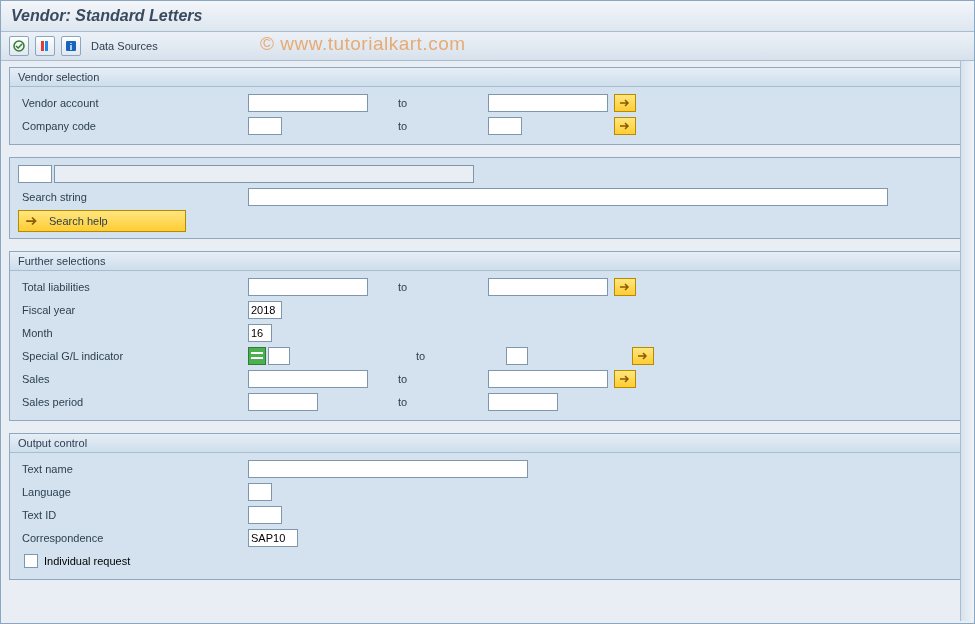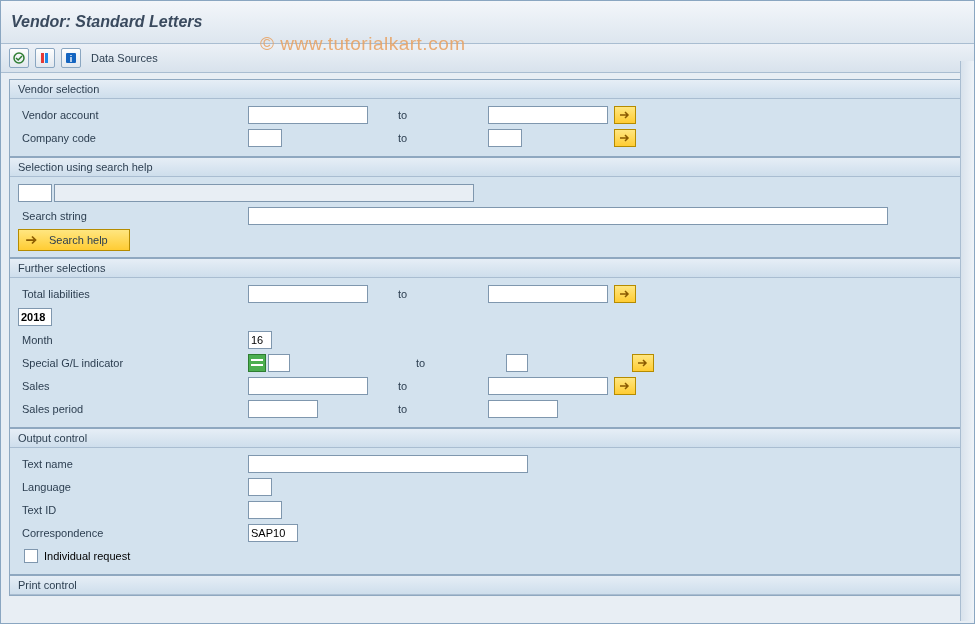--- a/index.html
+++ b/index.html
@@ -7,21 +7,21 @@
   .window {
     width: 975px; height: 624px;
     background: #e8eef4;
     border: 1px solid #8aa6c1;
     position: relative;
     overflow: hidden;
   }
   .titlebar {
     background: linear-gradient(to bottom, #f3f6fa 0%, #dde6ef 100%);
     border-bottom: 1px solid #a9bdd1;
-    padding: 12px 10px;
+    padding: 6px 10px;
   }
   .titlebar .title {
     font-size: 16px; font-weight: bold; font-style: italic;
     color: #3a4a5e;
   }
   .toolbar {
     background: linear-gradient(to bottom, #ecf1f7 0%, #d8e2ec 100%);
     border-bottom: 1px solid #a9bdd1;
     padding: 4px 8px;
     display: flex; align-items: center; gap: 6px;
@@ -33,56 +33,56 @@
     background: linear-gradient(to bottom,#fefefe,#e2e8ef);
     border-radius: 2px;
     display:flex;align-items:center;justify-content:center;
     cursor:pointer;
     font-size:11px;
   }
   .toolbar .ds-label { color:#2c3e50; padding:0 4px; cursor:pointer;}
   .content { padding: 6px 8px; }
   .group {
     border: 1px solid #8fa8c0;
-    margin-bottom: 0;
+    margin-bottom: 12px;
     background: #d3e2ee;
   }
   .group-title {
     background: linear-gradient(to bottom,#e6eef6 0%,#cedeec 100%);
     border-bottom: 1px solid #a9bdd1;
     padding: 3px 8px;
     font-size: 11px;
     color: #2c3e50;
   }
   .group-body { padding: 4px 8px 6px 8px; font-size: 11px; }
   .row { display:flex; align-items:center; height:22px; margin:1px 0;}
   .lab { width: 230px; background:#d3e2ee; color:#2c3e50; padding-left:4px;}
   .inp {
     height:18px; border:1px solid #7f97ae; background:#fff;
     font-size:11px; padding:0 2px;
   }
-  .w120 { width:120px;} .w40 { width:34px;font-weight:bold;} .w20 { width:22px;}
+  .w120 { width:120px;} .w40 { width:34px;} .w20 { width:22px;}
   .w280 { width:280px;}
   .tolab { width: 120px; padding-left: 30px; color:#2c3e50;}
   .more-btn {
     width:22px; height:18px;
     border:1px solid #b58b00;
     background: linear-gradient(to bottom,#ffe680,#ffcc33);
     display:flex;align-items:center;justify-content:center;
     cursor:pointer; margin-left:6px;
   }
   .more-btn svg { width:12px; height:10px; }
   .longdisp {
     height:18px; width:420px;
     border:1px solid #7f97ae; background:#e8eef4;
     font-size:11px;
   }
   .longinp { height:18px; width:640px; border:1px solid #7f97ae; background:#fff;}
   .search-btn {
-    width:112px; height:22px;
+    width:168px; height:22px;
     border:1px solid #b58b00;
     background: linear-gradient(to bottom,#ffe680,#ffcc33);
     display:flex;align-items:center;
     font-size:11px; color:#2c3e50;
     cursor:pointer; padding:0 6px;
     margin-top:2px;
   }
   .gl-wrap{position:relative;width:18px;height:18px;}
   .checkbox { width:14px;height:14px;border:1px solid #7f97ae;background:#fff;margin-right:6px;}
   .watermark {
@@ -154,21 +154,20 @@
           <div class="more-btn">
             <svg viewBox="0 0 12 10">
                 <path d="M1 5 L8 5 M6 2 L9 5 L6 8" stroke="#8a5a00" stroke-width="1.5" fill="none"></path>
               </svg>
           </div>
         </div>
       </div>
     </div>
 
     <div class="group">
-      <div class="group-title">Selection using search help</div>
       <div class="group-body">
         <div class="row">
           <input class="inp w40" style="">
           <input class="longdisp" readonly="" style="margin-left: 2px;">
         </div>
         <div class="row">
           <div class="lab">Search string</div>
           <input class="longinp" style="">
         </div>
         <div class="search-btn">
@@ -188,20 +187,21 @@
           <input class="inp w120" style="">
           <div class="tolab">to</div>
           <input class="inp w120" style="">
           <div class="more-btn">
             <svg viewBox="0 0 12 10">
                 <path d="M1 5 L8 5 M6 2 L9 5 L6 8" stroke="#8a5a00" stroke-width="1.5" fill="none"></path>
               </svg>
           </div>
         </div>
         <div class="row">
+          <div class="lab">Fiscal year</div>
           <input class="inp w40" value="2018" style="">
         </div>
         <div class="row">
           <div class="lab">Month</div>
           <input class="inp" style="width: 24px;" value="16">
         </div>
         <div class="row">
           <div class="lab">Special G/L indicator</div>
           <div class="gl-wrap">
             <div style="width:18px;height:18px;background:#4caf50;border:1px solid #2e7d32;"></div>
@@ -260,20 +260,17 @@
           <input class="inp" style="width: 50px;" value="SAP10">
         </div>
         <div class="row">
           <div style="width:6px"></div>
           <div class="checkbox"></div>
           <span>Individual request</span>
         </div>
       </div>
     </div>
 
-    <div class="group" style="margin-bottom:0;">
-      <div class="group-title">Print control</div>
-    </div>
 
   </div>
 
   <div class="sidepad"></div>
 </div>
 
 </body></html>

